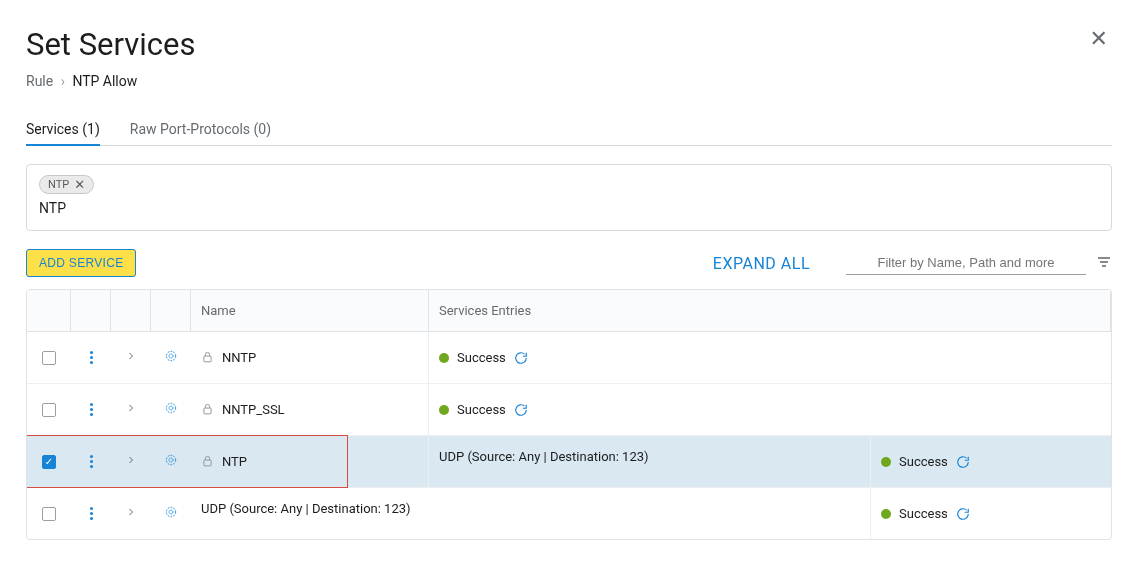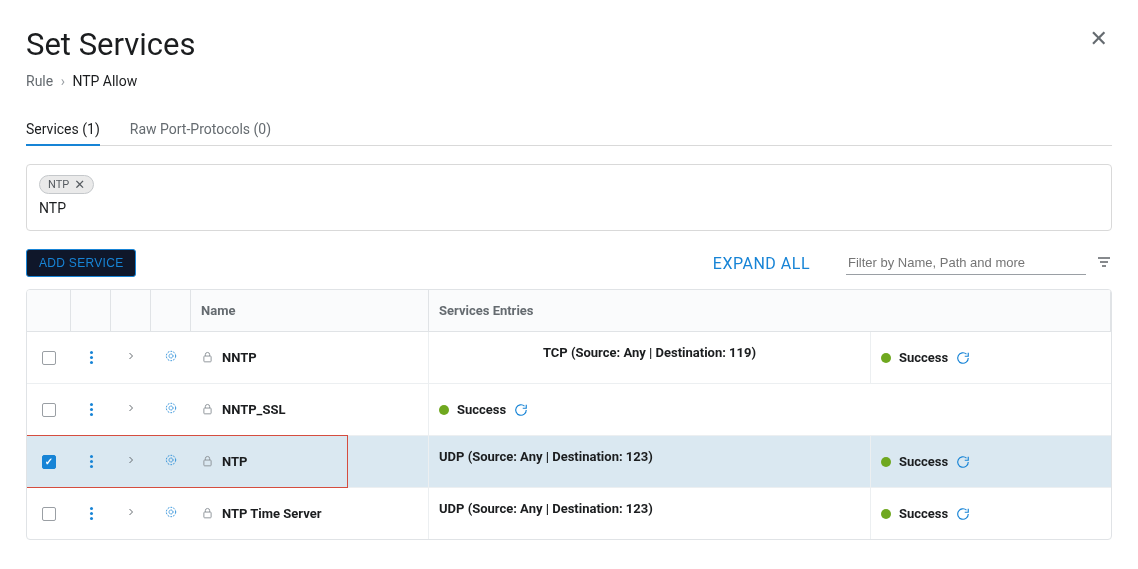--- a/index.html
+++ b/index.html
@@ -17,30 +17,30 @@
 .tab { padding: 8px 0; margin-right: 30px; color: #656b70; cursor: pointer; position: relative; }
 .tab.active { color: #1b1d1f; }
 .tab.active::after { content: ""; position: absolute; left: 0; right: 0; bottom: -1px; height: 2px; background: #1784d6; }
 
 .filter-box { border: 1px solid #d9d9d9; border-radius: 4px; margin-top: 18px; padding: 10px 12px 14px; }
 .chip { display: inline-flex; align-items: center; background: #eaeaea; border: 1px solid #c5c8cb; border-radius: 12px; padding: 1px 8px; font-size: 11px; color: #565b60; }
 .chip .chip-x { margin-left: 5px; cursor: pointer; font-size: 13px; color: #565b60; }
 .chip-text-below { margin-top: 6px; font-size: 14px; color: #1b1d1f; }
 
 .toolbar { display: flex; align-items: center; margin-top: 18px; }
-.btn-outline { border: 1px solid #1784d6; color: #1784d6; background: #0f172a; padding: 6px 12px; font-size: 12px; letter-spacing: .3px; border-radius: 3px; cursor: pointer; }
+.btn-outline { border: 1px solid #1784d6; color: #1784d6; background: #fde047; padding: 6px 12px; font-size: 12px; letter-spacing: .3px; border-radius: 3px; cursor: pointer; }
 .spacer { flex: 1; }
 .expand-all { color: #1784d6; font-size: 16px; letter-spacing: .5px; margin-right: 36px; cursor: pointer; }
 .filter-input-wrap { display: flex; align-items: center; border-bottom: 1px solid #9a9fa4; width: 240px; }
-.filter-input { border: none; outline: none; padding: 4px 2px; font-size: 13px; color: #6d28d9; width: 100%; }
+.filter-input { border: none; outline: none; padding: 4px 2px; font-size: 13px; color: #6d28d9; width: 100%; text-align: center; }
 .filter-icon { margin-left: 10px; cursor: pointer; color: #4a4f54; }
 
 .grid { border: 1px solid #e0e3e6; border-radius: 4px; margin-top: 12px; overflow: hidden; }
 .ghead { display: flex; background: #fafbfc; border-bottom: 1px solid #e0e3e6; }
-.gcell { padding: 13px 10px; font-size: 13px; color: #656b70; font-weight: bold; }
+.gcell { padding: 13px 10px; font-size: 13px; color: #656b70; }
 .gbody .gcell { color: #1b1d1f; }
 .col-chk { width: 44px; display: flex; align-items: center; justify-content: center; border-right: 1px solid #eceff1; }
 .col-act { width: 40px; display: flex; align-items: center; justify-content: center; }
 .col-ico { width: 40px; display: flex; align-items: center; justify-content: center; border-right: 1px solid #eceff1; }
 .col-name { width: 238px; display: flex; align-items: center; gap: 8px; border-right: 1px solid #eceff1; }
 .col-entries { flex: 1; border-right: 1px solid #eceff1; }
 .col-status { width: 240px; display: flex; align-items: center; gap: 8px; }
 
 .grow .col-chk, .grow .col-act, .grow .col-ico { border-right: none; }
 
@@ -159,23 +159,20 @@
       </span>
     </div>
     <div class="gcell col-name">
       <span class="lock-ico">
         <svg viewBox="0 0 18 18">
               <use href="#lock-path"></use>
             </svg>
       </span>
       <span>NNTP</span>
     </div>
-    <div class="gcell col-entries">
-      <span>TCP (Source: Any | Destination: 119)</span>
-    </div>
     <div class="gcell col-status">
       <span class="dot"></span>
       <span>Success</span>
       <span class="refresh-ico">
         <svg viewBox="0 0 24 24" fill="none" stroke="currentColor" stroke-width="2">
               <path d="M21 12a9 9 0 11-3-6.7"></path>
               <polyline points="21 3 21 9 15 9"></polyline>
             </svg>
       </span>
     </div>
@@ -289,28 +286,20 @@
               <polyline points="9 18 15 12 9 6"></polyline>
             </svg>
       </span>
     </div>
     <div class="gcell col-ico">
       <span class="gear-ico">
         <svg viewBox="0 0 24 24">
               <use href="#gear-path"></use>
             </svg>
       </span>
-    </div>
-    <div class="gcell col-name">
-      <span class="lock-ico">
-        <svg viewBox="0 0 18 18">
-              <use href="#lock-path"></use>
-            </svg>
-      </span>
-      <span>NTP Time Server</span>
     </div>
     <div class="gcell col-entries">
       <span>UDP (Source: Any | Destination: 123)</span>
     </div>
     <div class="gcell col-status">
       <span class="dot"></span>
       <span>Success</span>
       <span class="refresh-ico">
         <svg viewBox="0 0 24 24" fill="none" stroke="currentColor" stroke-width="2">
               <path d="M21 12a9 9 0 11-3-6.7"></path>

